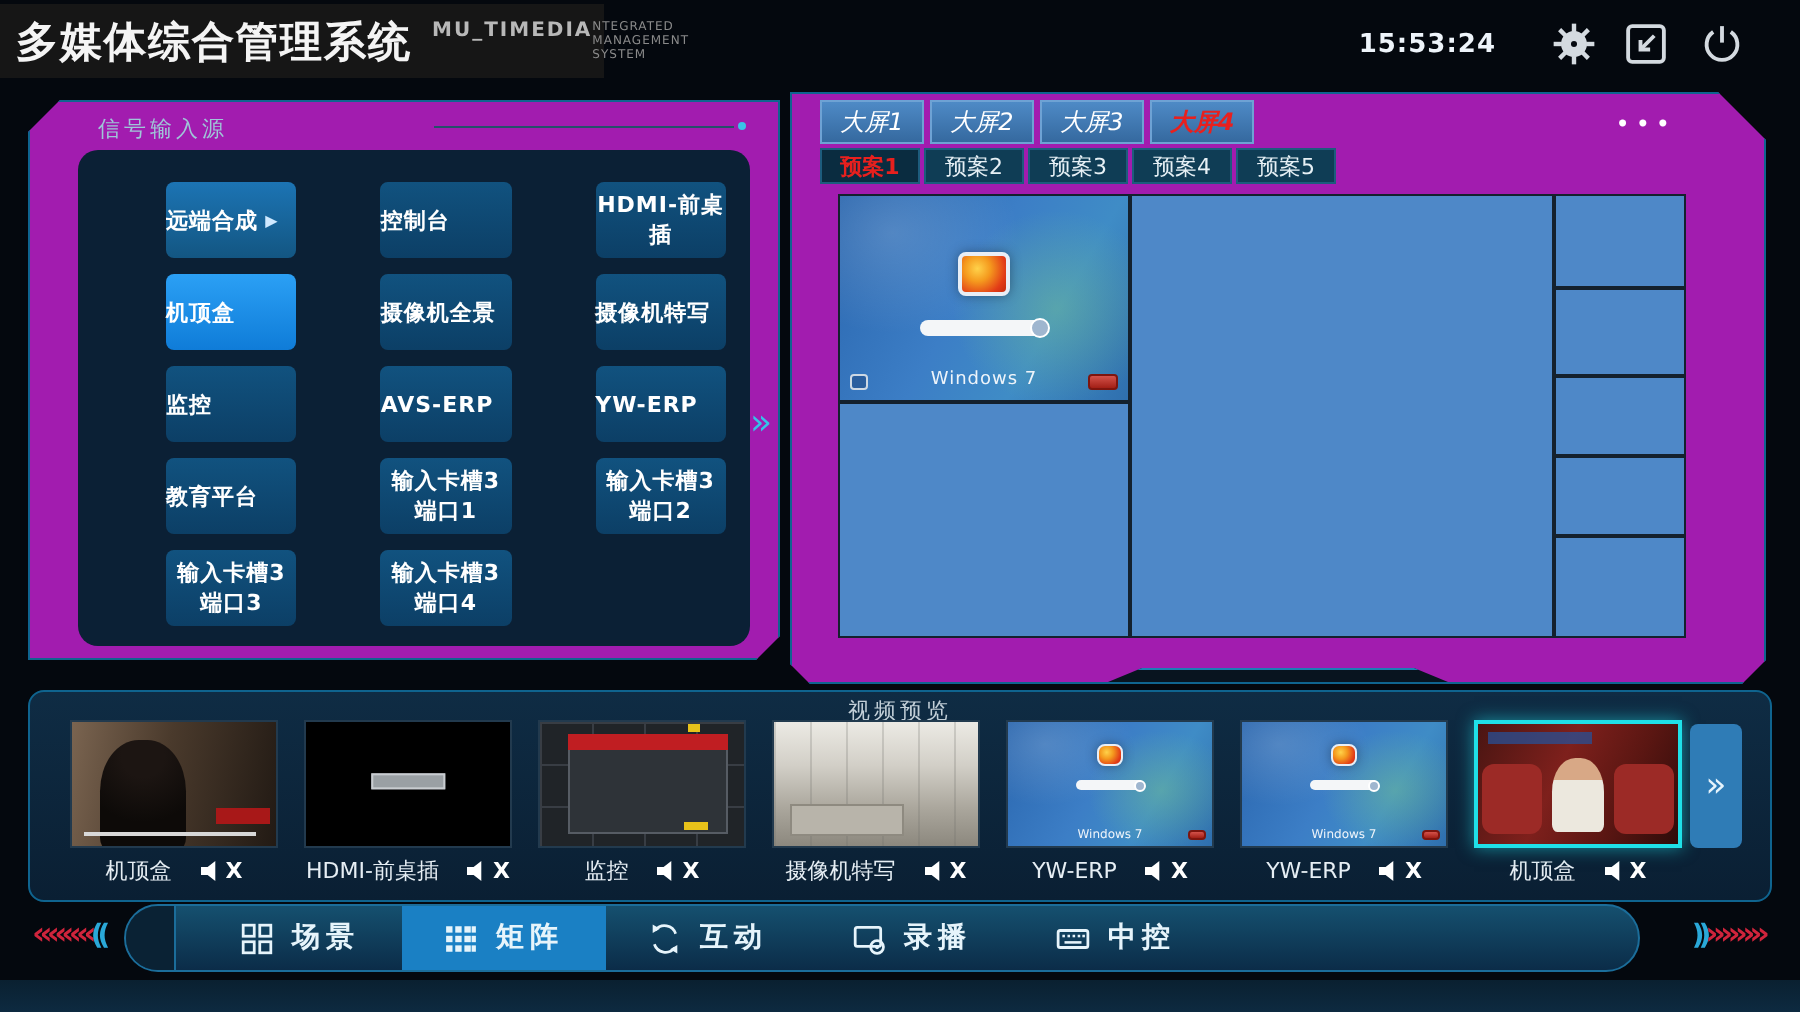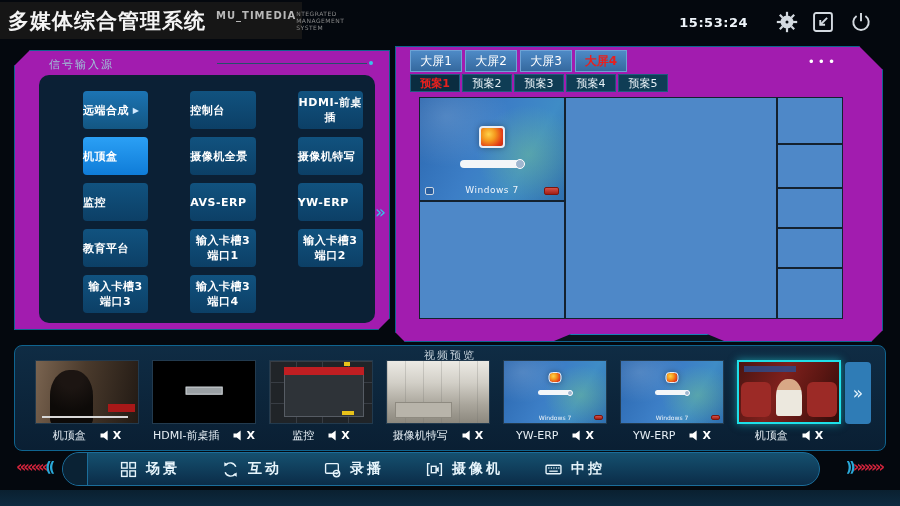--- a/index.html
+++ b/index.html
@@ -58,20 +58,21 @@
   
   #screen-panel {
     left:395px; top:46px; width:488px; height:296px;
     clip-path:polygon(0 0,calc(100% - 24px) 0,100% 24px,100% calc(100% - 12px),calc(100% - 12px) 100%,10px 100%,0 calc(100% - 10px));
   }
   .tabs-screens { position:absolute; left:14px; top:3px; display:flex; gap:3px; }
   .tab-screen {
     width:52px; height:22px; display:flex; align-items:center; justify-content:center;
     background:linear-gradient(180deg,#4e8ac6,#35699f); color:#fff; font-size:12px; cursor:pointer;
     border:1px solid #6ea2d4;
+    font-style:italic;
   }
   .tab-screen.active { color:#e8201e; font-weight:bold; }
   .tabs-presets { position:absolute; left:14px; top:27px; display:flex; gap:2px; }
   .tab-preset {
     width:50px; height:18px; display:flex; align-items:center; justify-content:center;
     background:#0f3d55; color:#e6f0f5; font-size:11px; cursor:pointer; border:1px solid #1d5c7d;
   }
   .tab-preset.active { background:#0a2c40; color:#e8201e; font-weight:bold; }
   .menu-dots { position:absolute; right:44px; top:8px; color:#fff; font-size:12px; letter-spacing:3px; cursor:pointer; }
 
@@ -482,45 +483,55 @@
   <div class="nav-bar">
     <div class="nav-item">
       <svg width="17" height="17" viewBox="0 0 16 16">
         <rect x="1.5" y="1.5" width="5.2" height="5.2"></rect>
           <rect x="9.3" y="1.5" width="5.2" height="5.2"></rect>
         <rect x="1.5" y="9.3" width="5.2" height="5.2"></rect>
           <rect x="9.3" y="9.3" width="5.2" height="5.2"></rect>
       </svg>
       <span>场景</span>
     </div>
+    <div class="nav-item active">
+      <svg width="17" height="17" viewBox="0 0 16 16">
+        <g fill="#e6f4fb" stroke="none">
+          <rect x="1" y="2" width="3" height="3"></rect>
+            <rect x="5.3" y="2" width="3" height="3"></rect>
+            <rect x="9.6" y="2" width="3" height="3"></rect>
+            <rect x="13" y="2" width="2" height="3"></rect>
+          <rect x="1" y="6.5" width="3" height="3"></rect>
+            <rect x="5.3" y="6.5" width="3" height="3"></rect>
+            <rect x="9.6" y="6.5" width="3" height="3"></rect>
+            <rect x="13" y="6.5" width="2" height="3"></rect>
+          <rect x="1" y="11" width="3" height="3"></rect>
+            <rect x="5.3" y="11" width="3" height="3"></rect>
+            <rect x="9.6" y="11" width="3" height="3"></rect>
+            <rect x="13" y="11" width="2" height="3"></rect>
+        </g>
+      </svg>
+      <span>矩阵</span>
+    </div>
     <div class="nav-item">
       <svg width="17" height="17" viewBox="0 0 16 16">
         <path d="M13 5.5 A5.5 5.5 0 0 0 3.5 3.8"></path>
           <polygon points="2.2,1.2 2.2,5.2 5.6,3.2" fill="#e6f4fb" stroke="none"></polygon>
         <path d="M3 10.5 A5.5 5.5 0 0 0 12.5 12.2"></path>
           <polygon points="13.8,14.8 13.8,10.8 10.4,12.8" fill="#e6f4fb" stroke="none"></polygon>
       </svg>
       <span>互动</span>
     </div>
     <div class="nav-item">
       <svg width="17" height="17" viewBox="0 0 16 16">
         <rect x="1.5" y="2.5" width="12" height="9" rx="1"></rect>
         <circle cx="11.8" cy="11.8" r="3"></circle>
           <circle cx="11.8" cy="11.8" r="1" fill="#e6f4fb" stroke="none"></circle>
       </svg>
       <span>录播</span>
-    </div>
-    <div class="nav-item">
-      <svg width="17" height="17" viewBox="0 0 16 16">
-        <path d="M3.5 2.5 H1.5 V13.5 H3.5"></path>
-          <path d="M12.5 2.5 H14.5 V13.5 H12.5"></path>
-        <rect x="5" y="5" width="4.5" height="6"></rect>
-          <polygon points="9.5,7 12,5.5 12,10.5 9.5,9" fill="#e6f4fb" stroke="none"></polygon>
-      </svg>
-      <span>摄像机</span>
     </div>
     <div class="nav-item">
       <svg width="17" height="17" viewBox="0 0 16 16">
         <rect x="1" y="4" width="14" height="8" rx="1"></rect>
         <g fill="#e6f4fb" stroke="none">
           <rect x="3" y="6" width="1.2" height="1.2"></rect>
             <rect x="5.4" y="6" width="1.2" height="1.2"></rect>
             <rect x="7.8" y="6" width="1.2" height="1.2"></rect>
             <rect x="10.2" y="6" width="1.2" height="1.2"></rect>
             <rect x="12.4" y="6" width="1.2" height="1.2"></rect>

